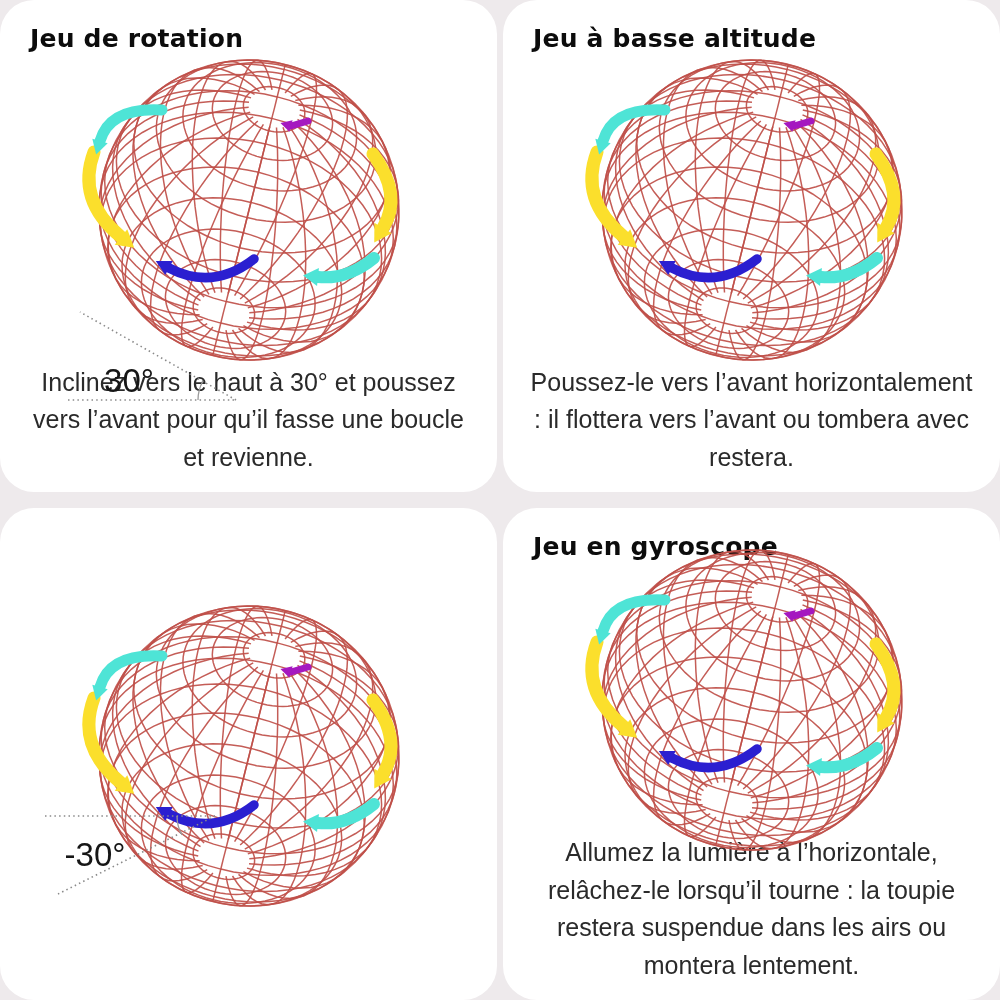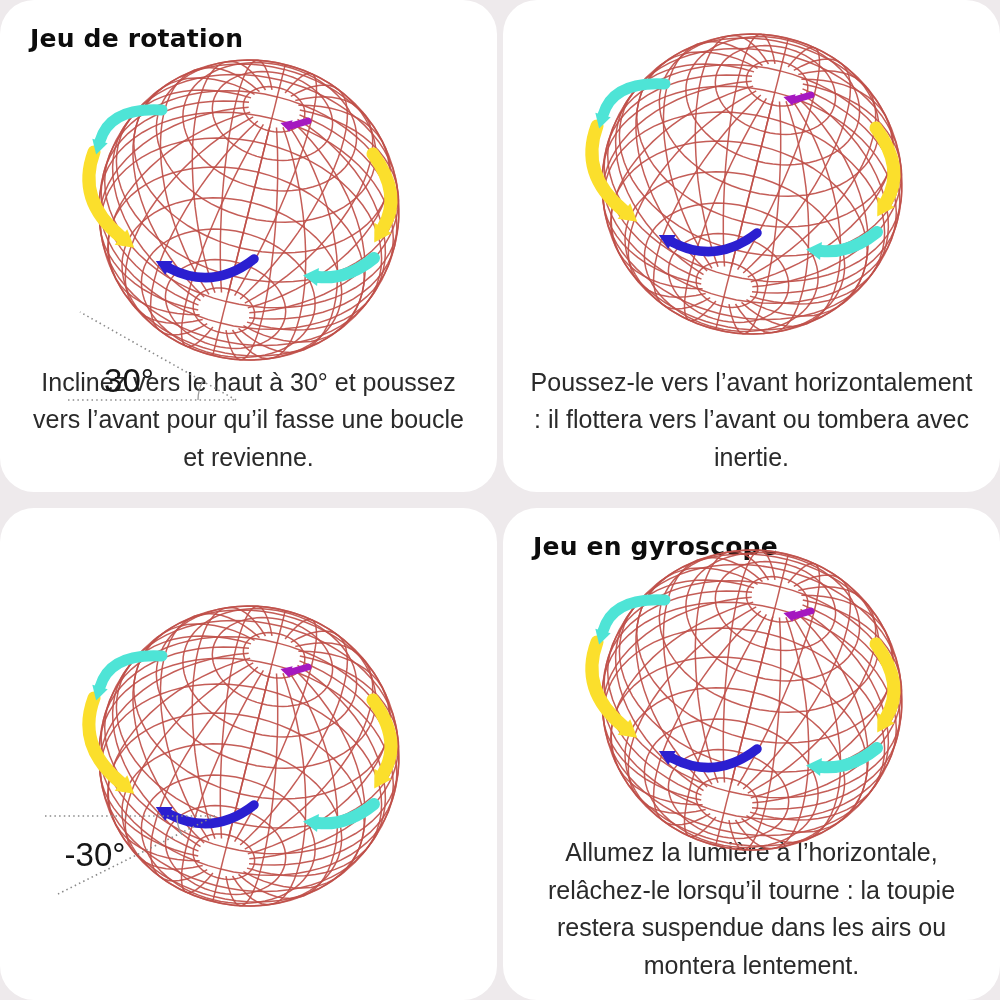--- a/index.html
+++ b/index.html
@@ -112,20 +112,21 @@
     <svg class="annotation ann-1" width="245" height="120" viewBox="0 0 245 120">
       <line class="ang-dot" x1="50" y1="105" x2="218" y2="105"></line>
       <line class="ang-dot" x1="218" y1="105" x2="62" y2="17"></line>
       <path class="ang-arc" d="M180,105 A38,38 0 0 1 185,86"></path>
       <text class="ang-text" x="111" y="97" text-anchor="middle">30°</text>
     </svg>
     <p class="caption">Inclinez vers le haut à 30° et poussez vers l’avant pour qu’il fasse une boucle et revienne.</p>
   </section>
 
   <section class="card">
+    <h2 class="card-title">Jeu à basse altitude</h2>
     <div class="globe-box">
   <svg class="globe" width="370" height="330" viewBox="0 0 370 330">
     <g>
             <circle cx="185" cy="162" r="150" fill="none" stroke="#bf4f49" stroke-width="1.6" stroke-opacity="0.85"></circle>
             <path d="M154.6,284.1L157.2,284.6L159.9,285.0L162.6,285.3L165.2,285.4L167.9,285.2L170.4,285.0L172.9,284.5L175.3,283.9L177.5,283.1L179.7,282.2L181.6,281.1L183.4,279.9L185.1,278.5L186.5,277.1L187.7,275.5L188.8,273.8L189.6,272.0L190.2,270.2L190.5,268.3L190.6,266.4L190.5,264.4L190.2,262.4L189.6,260.5L188.8,258.5L187.7,256.6L186.5,254.7L185.1,252.9L183.4,251.1L181.6,249.5L179.7,247.9L177.5,246.5L175.3,245.1L172.9,244.0L170.4,242.9L167.9,242.0L165.2,241.3L162.6,240.7L159.9,240.3L157.2,240.0L154.6,240.0L151.9,240.1L149.4,240.4L146.9,240.8L144.5,241.4L142.3,242.2L140.1,243.1L138.2,244.2L136.4,245.4L134.7,246.8L133.3,248.3L132.1,249.8L131.0,251.5L130.2,253.3L129.6,255.1L129.3,257.0L129.2,259.0L129.3,260.9L129.6,262.9L130.2,264.9L131.0,266.8L132.1,268.8L133.3,270.6L134.7,272.5L136.4,274.2L138.2,275.9L140.2,277.4L142.3,278.9L144.5,280.2L146.9,281.4L149.4,282.4L151.9,283.3L154.6,284.1" fill="none" stroke="#bf4f49" stroke-width="1.5" stroke-opacity="0.92"></path>
             <path d="M151.1,297.9L156.3,299.0L161.6,299.8L166.8,300.3L172.0,300.4L177.1,300.2L182.1,299.6L187.0,298.8L191.6,297.6L196.0,296.1L200.2,294.2L204.1,292.1L207.6,289.7L210.8,287.1L213.6,284.2L216.0,281.1L218.0,277.8L219.6,274.4L220.8,270.8L221.4,267.1L221.7,263.3L221.4,259.4L220.8,255.6L219.6,251.7L218.0,247.9L216.0,244.1L213.6,240.4L210.8,236.9L207.6,233.4L204.1,230.2L200.2,227.1L196.0,224.3L191.6,221.7L187.0,219.4L182.1,217.4L177.1,215.6L172.0,214.2L166.8,213.0L161.6,212.2L156.3,211.8L151.1,211.6L146.0,211.8L141.0,212.4L136.2,213.3L131.5,214.5L127.1,216.0L122.9,217.8L119.1,219.9L115.5,222.3L112.3,225.0L109.5,227.8L107.1,230.9L105.1,234.2L103.5,237.7L102.4,241.3L101.7,245.0L101.4,248.8L101.7,252.6L102.4,256.5L103.5,260.3L105.1,264.2L107.1,267.9L109.5,271.6L112.3,275.2L115.5,278.6L119.1,281.8L122.9,284.9L127.1,287.7L131.5,290.3L136.2,292.6L141.0,294.7L146.0,296.4L151.1,297.9" fill="none" stroke="#bf4f49" stroke-width="1.5" stroke-opacity="0.92"></path>
             <path d="M149.2,305.8L156.7,307.4L164.2,308.5L171.8,309.2L179.3,309.4L186.7,309.1L194.0,308.3L201.0,307.0L207.7,305.3L214.1,303.1L220.1,300.5L225.7,297.4L230.8,294.0L235.4,290.2L239.5,286.0L243.0,281.5L245.9,276.8L248.1,271.8L249.8,266.6L250.8,261.2L251.1,255.8L250.8,250.2L249.8,244.6L248.1,239.0L245.9,233.5L243.0,228.0L239.5,222.7L235.4,217.6L230.8,212.6L225.7,207.9L220.1,203.5L214.1,199.5L207.7,195.7L201.0,192.3L193.9,189.4L186.7,186.9L179.3,184.8L171.8,183.1L164.2,182.0L156.7,181.3L149.2,181.1L141.8,181.4L134.5,182.2L127.5,183.5L120.8,185.2L114.4,187.4L108.4,190.0L102.8,193.1L97.7,196.5L93.1,200.4L89.0,204.5L85.5,209.0L82.6,213.8L80.3,218.7L78.7,223.9L77.7,229.3L77.4,234.8L77.7,240.3L78.7,245.9L80.3,251.5L82.6,257.0L85.5,262.5L89.0,267.8L93.1,273.0L97.7,277.9L102.8,282.6L108.4,287.0L114.4,291.1L120.8,294.8L127.5,298.2L134.5,301.1L141.8,303.7L149.2,305.8" fill="none" stroke="#bf4f49" stroke-width="1.5" stroke-opacity="0.92"></path>
             <path d="M148.8,307.3L158.3,309.4L167.8,310.9L177.4,311.7L186.9,312.0L196.3,311.6L205.4,310.6L214.2,309.0L222.7,306.8L230.8,304.0L238.4,300.7L245.5,296.8L252.0,292.5L257.8,287.6L262.9,282.4L267.4,276.7L271.0,270.7L273.9,264.4L276.0,257.8L277.2,251.1L277.7,244.1L277.2,237.1L276.0,230.0L273.9,223.0L271.0,216.0L267.4,209.1L262.9,202.4L257.8,195.9L252.0,189.6L245.5,183.7L238.4,178.1L230.8,172.9L222.7,168.2L214.2,164.0L205.4,160.2L196.3,157.0L186.9,154.4L177.4,152.3L167.8,150.9L158.3,150.0L148.8,149.8L139.4,150.2L130.3,151.1L121.4,152.7L112.9,154.9L104.8,157.7L97.2,161.0L90.2,164.9L83.7,169.3L77.9,174.1L72.7,179.4L68.3,185.0L64.6,191.0L61.7,197.3L59.7,203.9L58.4,210.7L58.0,217.6L58.4,224.6L59.7,231.7L61.7,238.7L64.6,245.7L68.3,252.6L72.7,259.4L77.9,265.9L83.7,272.1L90.2,278.0L97.2,283.6L104.8,288.8L112.9,293.5L121.4,297.8L130.3,301.5L139.4,304.7L148.8,307.3" fill="none" stroke="#bf4f49" stroke-width="1.5" stroke-opacity="0.92"></path>
             <path d="M149.9,302.6L161.0,305.0L172.2,306.7L183.3,307.7L194.4,308.0L205.3,307.5L215.9,306.4L226.3,304.5L236.2,301.9L245.6,298.7L254.4,294.8L262.7,290.3L270.2,285.2L277.0,279.6L283.0,273.5L288.2,266.9L292.4,259.9L295.8,252.5L298.2,244.9L299.7,237.0L300.2,228.9L299.7,220.7L298.2,212.5L295.8,204.3L292.4,196.1L288.2,188.1L283.0,180.2L277.0,172.7L270.2,165.4L262.7,158.5L254.4,152.0L245.6,146.0L236.2,140.5L226.3,135.5L215.9,131.1L205.3,127.4L194.4,124.3L183.3,121.9L172.2,120.2L161.0,119.2L149.9,119.0L139.0,119.4L128.4,120.6L118.1,122.4L108.2,125.0L98.8,128.2L89.9,132.1L81.7,136.6L74.1,141.7L67.3,147.3L61.3,153.4L56.2,160.0L51.9,167.0L48.5,174.4L46.1,182.0L44.7,189.9L44.2,198.0L44.7,206.2L46.1,214.4L48.5,222.6L51.9,230.8L56.2,238.8L61.3,246.7L67.3,254.3L74.1,261.5L81.7,268.4L89.9,274.9L98.8,281.0L108.2,286.5L118.1,291.4L128.4,295.8L139.0,299.5L149.9,302.6" fill="none" stroke="#bf4f49" stroke-width="1.5" stroke-opacity="0.92"></path>
             <path d="M152.7,291.7L164.8,294.3L177.1,296.2L189.3,297.3L201.5,297.6L213.5,297.1L225.1,295.8L236.5,293.8L247.4,291.0L257.7,287.4L267.4,283.2L276.5,278.2L284.7,272.6L292.2,266.4L298.8,259.7L304.5,252.5L309.2,244.8L312.8,236.7L315.5,228.3L317.1,219.7L317.6,210.8L317.1,201.8L315.5,192.8L312.8,183.7L309.1,174.8L304.5,165.9L298.8,157.3L292.2,149.0L284.7,141.0L276.5,133.4L267.4,126.3L257.7,119.7L247.3,113.6L236.5,108.2L225.1,103.4L213.4,99.3L201.5,95.9L189.3,93.3L177.1,91.4L164.8,90.3L152.7,90.0L140.7,90.5L129.0,91.8L117.7,93.8L106.8,96.6L96.4,100.2L86.7,104.4L77.7,109.4L69.4,115.0L61.9,121.2L55.3,127.9L49.7,135.1L45.0,142.8L41.3,150.9L38.6,159.3L37.0,168.0L36.5,176.8L37.1,185.8L38.7,194.8L41.3,203.9L45.0,212.9L49.7,221.7L55.3,230.3L61.9,238.6L69.4,246.6L77.7,254.2L86.7,261.3L96.5,267.9L106.8,274.0L117.7,279.4L129.0,284.2L140.7,288.3L152.7,291.7" fill="none" stroke="#bf4f49" stroke-width="1.5" stroke-opacity="0.92"></path>
@@ -171,21 +172,21 @@
       <polygon class="head" points="0,-8 0,8 14,0" transform="translate(36,93) rotate(106)" fill="#4ee4d6"></polygon>
       <path class="arr" stroke-width="12" d="M310,210 Q283,232 254,229" stroke="#4ee4d6"></path>
       <polygon class="head" points="0,-9 0,9 15,0" transform="translate(254,229) rotate(186)" fill="#4ee4d6"></polygon>
       <path class="arr" stroke-width="9.5" d="M190,211 Q149,243 105,220" stroke="#2b1fd0"></path>
       <polygon class="head" points="0,-8 0,8 15,0" transform="translate(105,220) rotate(208)" fill="#2b1fd0"></polygon>
       <path class="arr" stroke-width="7" d="M244,73 L227,78" stroke="#a518c0"></path>
       <polygon class="head" points="0,-6 0,6 11,0" transform="translate(227,78) rotate(196)" fill="#a518c0"></polygon>
     </g>
   </svg>
 </div>
-    <p class="caption">Poussez-le vers l’avant horizontalement : il flottera vers l’avant ou tombera avec inertie.</p>
+    <p class="caption">Poussez-le vers l’avant horizontalement : il flottera vers l’avant ou tombera avec restera.</p>
   </section>
 
   <section class="card">
     <div class="globe-box">
   <svg class="globe" width="370" height="330" viewBox="0 0 370 330">
     <g>
             <circle cx="185" cy="162" r="150" fill="none" stroke="#bf4f49" stroke-width="1.6" stroke-opacity="0.85"></circle>
             <path d="M154.6,284.1L157.2,284.6L159.9,285.0L162.6,285.3L165.2,285.4L167.9,285.2L170.4,285.0L172.9,284.5L175.3,283.9L177.5,283.1L179.7,282.2L181.6,281.1L183.4,279.9L185.1,278.5L186.5,277.1L187.7,275.5L188.8,273.8L189.6,272.0L190.2,270.2L190.5,268.3L190.6,266.4L190.5,264.4L190.2,262.4L189.6,260.5L188.8,258.5L187.7,256.6L186.5,254.7L185.1,252.9L183.4,251.1L181.6,249.5L179.7,247.9L177.5,246.5L175.3,245.1L172.9,244.0L170.4,242.9L167.9,242.0L165.2,241.3L162.6,240.7L159.9,240.3L157.2,240.0L154.6,240.0L151.9,240.1L149.4,240.4L146.9,240.8L144.5,241.4L142.3,242.2L140.1,243.1L138.2,244.2L136.4,245.4L134.7,246.8L133.3,248.3L132.1,249.8L131.0,251.5L130.2,253.3L129.6,255.1L129.3,257.0L129.2,259.0L129.3,260.9L129.6,262.9L130.2,264.9L131.0,266.8L132.1,268.8L133.3,270.6L134.7,272.5L136.4,274.2L138.2,275.9L140.2,277.4L142.3,278.9L144.5,280.2L146.9,281.4L149.4,282.4L151.9,283.3L154.6,284.1" fill="none" stroke="#bf4f49" stroke-width="1.5" stroke-opacity="0.92"></path>
             <path d="M151.1,297.9L156.3,299.0L161.6,299.8L166.8,300.3L172.0,300.4L177.1,300.2L182.1,299.6L187.0,298.8L191.6,297.6L196.0,296.1L200.2,294.2L204.1,292.1L207.6,289.7L210.8,287.1L213.6,284.2L216.0,281.1L218.0,277.8L219.6,274.4L220.8,270.8L221.4,267.1L221.7,263.3L221.4,259.4L220.8,255.6L219.6,251.7L218.0,247.9L216.0,244.1L213.6,240.4L210.8,236.9L207.6,233.4L204.1,230.2L200.2,227.1L196.0,224.3L191.6,221.7L187.0,219.4L182.1,217.4L177.1,215.6L172.0,214.2L166.8,213.0L161.6,212.2L156.3,211.8L151.1,211.6L146.0,211.8L141.0,212.4L136.2,213.3L131.5,214.5L127.1,216.0L122.9,217.8L119.1,219.9L115.5,222.3L112.3,225.0L109.5,227.8L107.1,230.9L105.1,234.2L103.5,237.7L102.4,241.3L101.7,245.0L101.4,248.8L101.7,252.6L102.4,256.5L103.5,260.3L105.1,264.2L107.1,267.9L109.5,271.6L112.3,275.2L115.5,278.6L119.1,281.8L122.9,284.9L127.1,287.7L131.5,290.3L136.2,292.6L141.0,294.7L146.0,296.4L151.1,297.9" fill="none" stroke="#bf4f49" stroke-width="1.5" stroke-opacity="0.92"></path>
             <path d="M149.2,305.8L156.7,307.4L164.2,308.5L171.8,309.2L179.3,309.4L186.7,309.1L194.0,308.3L201.0,307.0L207.7,305.3L214.1,303.1L220.1,300.5L225.7,297.4L230.8,294.0L235.4,290.2L239.5,286.0L243.0,281.5L245.9,276.8L248.1,271.8L249.8,266.6L250.8,261.2L251.1,255.8L250.8,250.2L249.8,244.6L248.1,239.0L245.9,233.5L243.0,228.0L239.5,222.7L235.4,217.6L230.8,212.6L225.7,207.9L220.1,203.5L214.1,199.5L207.7,195.7L201.0,192.3L193.9,189.4L186.7,186.9L179.3,184.8L171.8,183.1L164.2,182.0L156.7,181.3L149.2,181.1L141.8,181.4L134.5,182.2L127.5,183.5L120.8,185.2L114.4,187.4L108.4,190.0L102.8,193.1L97.7,196.5L93.1,200.4L89.0,204.5L85.5,209.0L82.6,213.8L80.3,218.7L78.7,223.9L77.7,229.3L77.4,234.8L77.7,240.3L78.7,245.9L80.3,251.5L82.6,257.0L85.5,262.5L89.0,267.8L93.1,273.0L97.7,277.9L102.8,282.6L108.4,287.0L114.4,291.1L120.8,294.8L127.5,298.2L134.5,301.1L141.8,303.7L149.2,305.8" fill="none" stroke="#bf4f49" stroke-width="1.5" stroke-opacity="0.92"></path>

